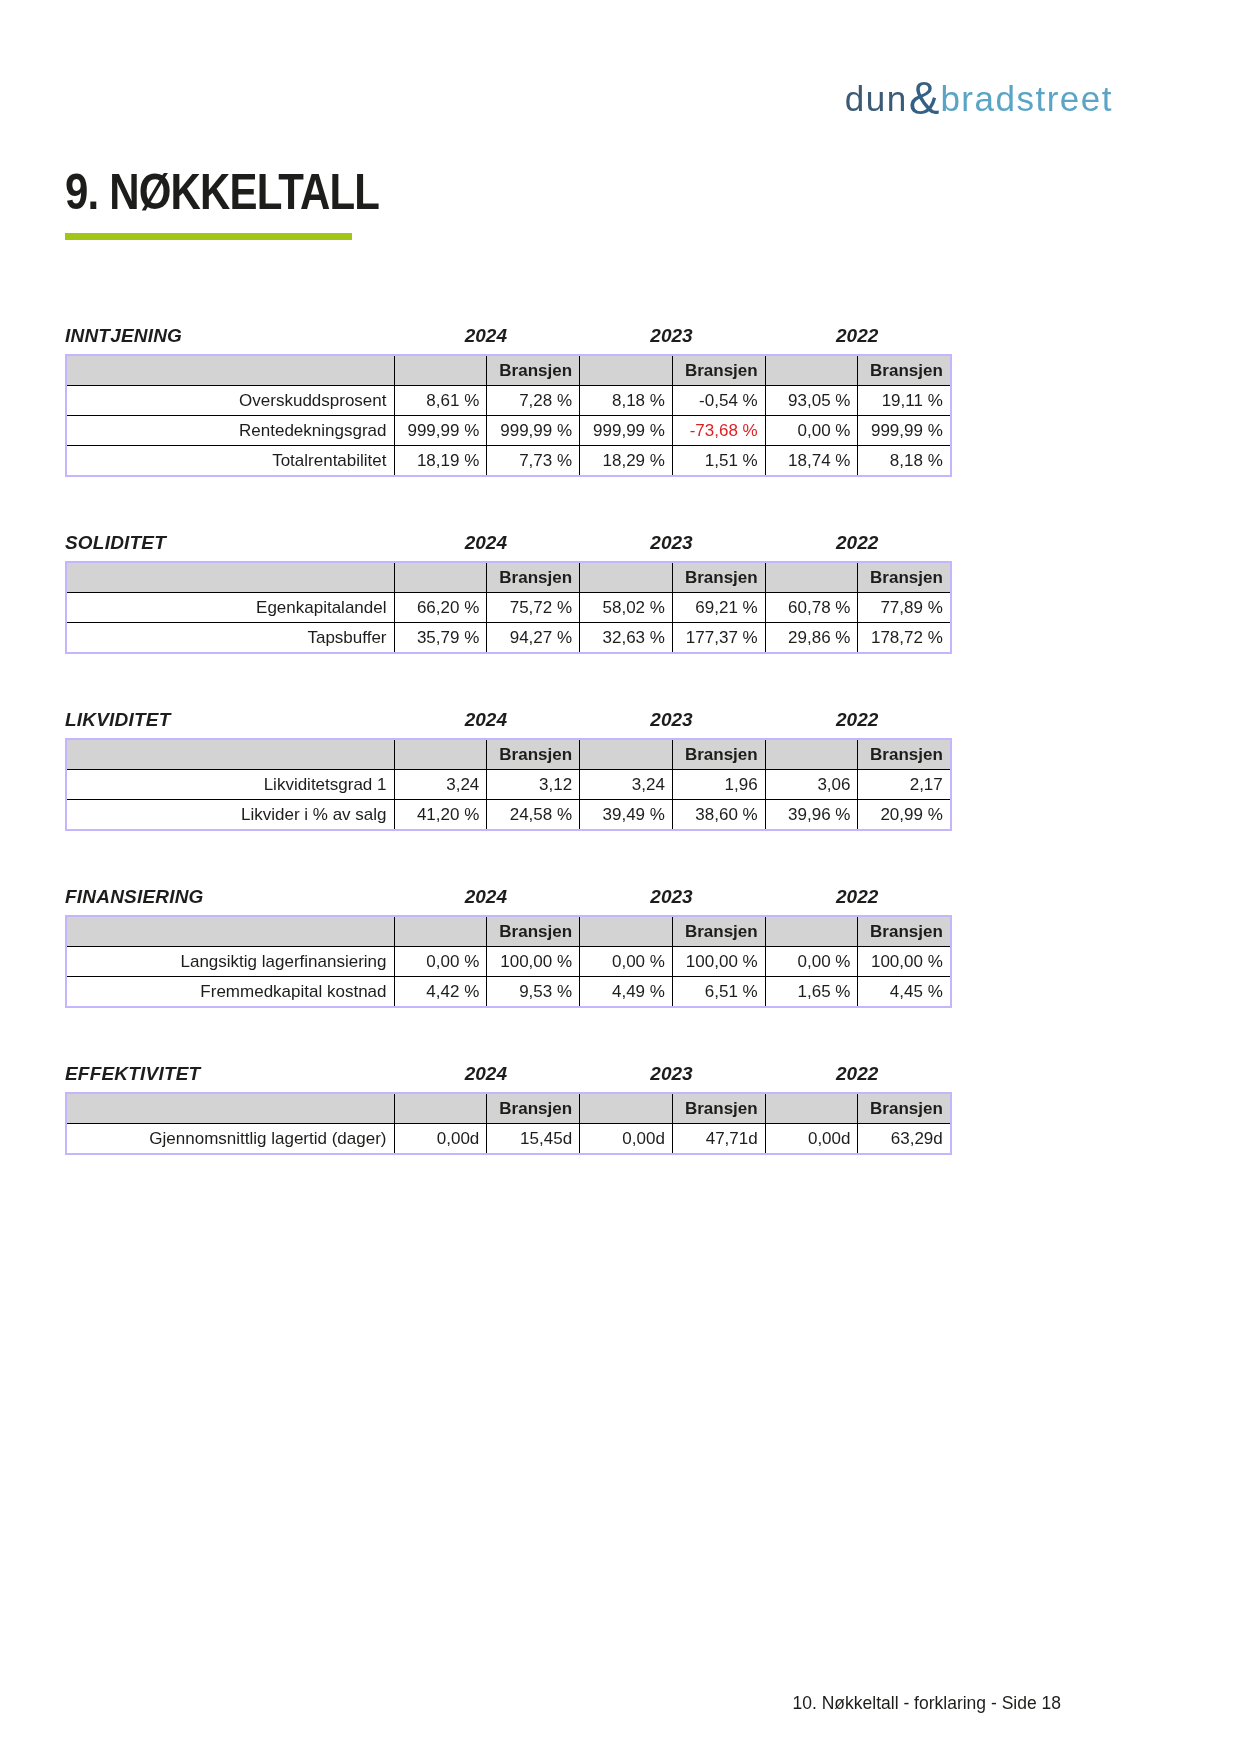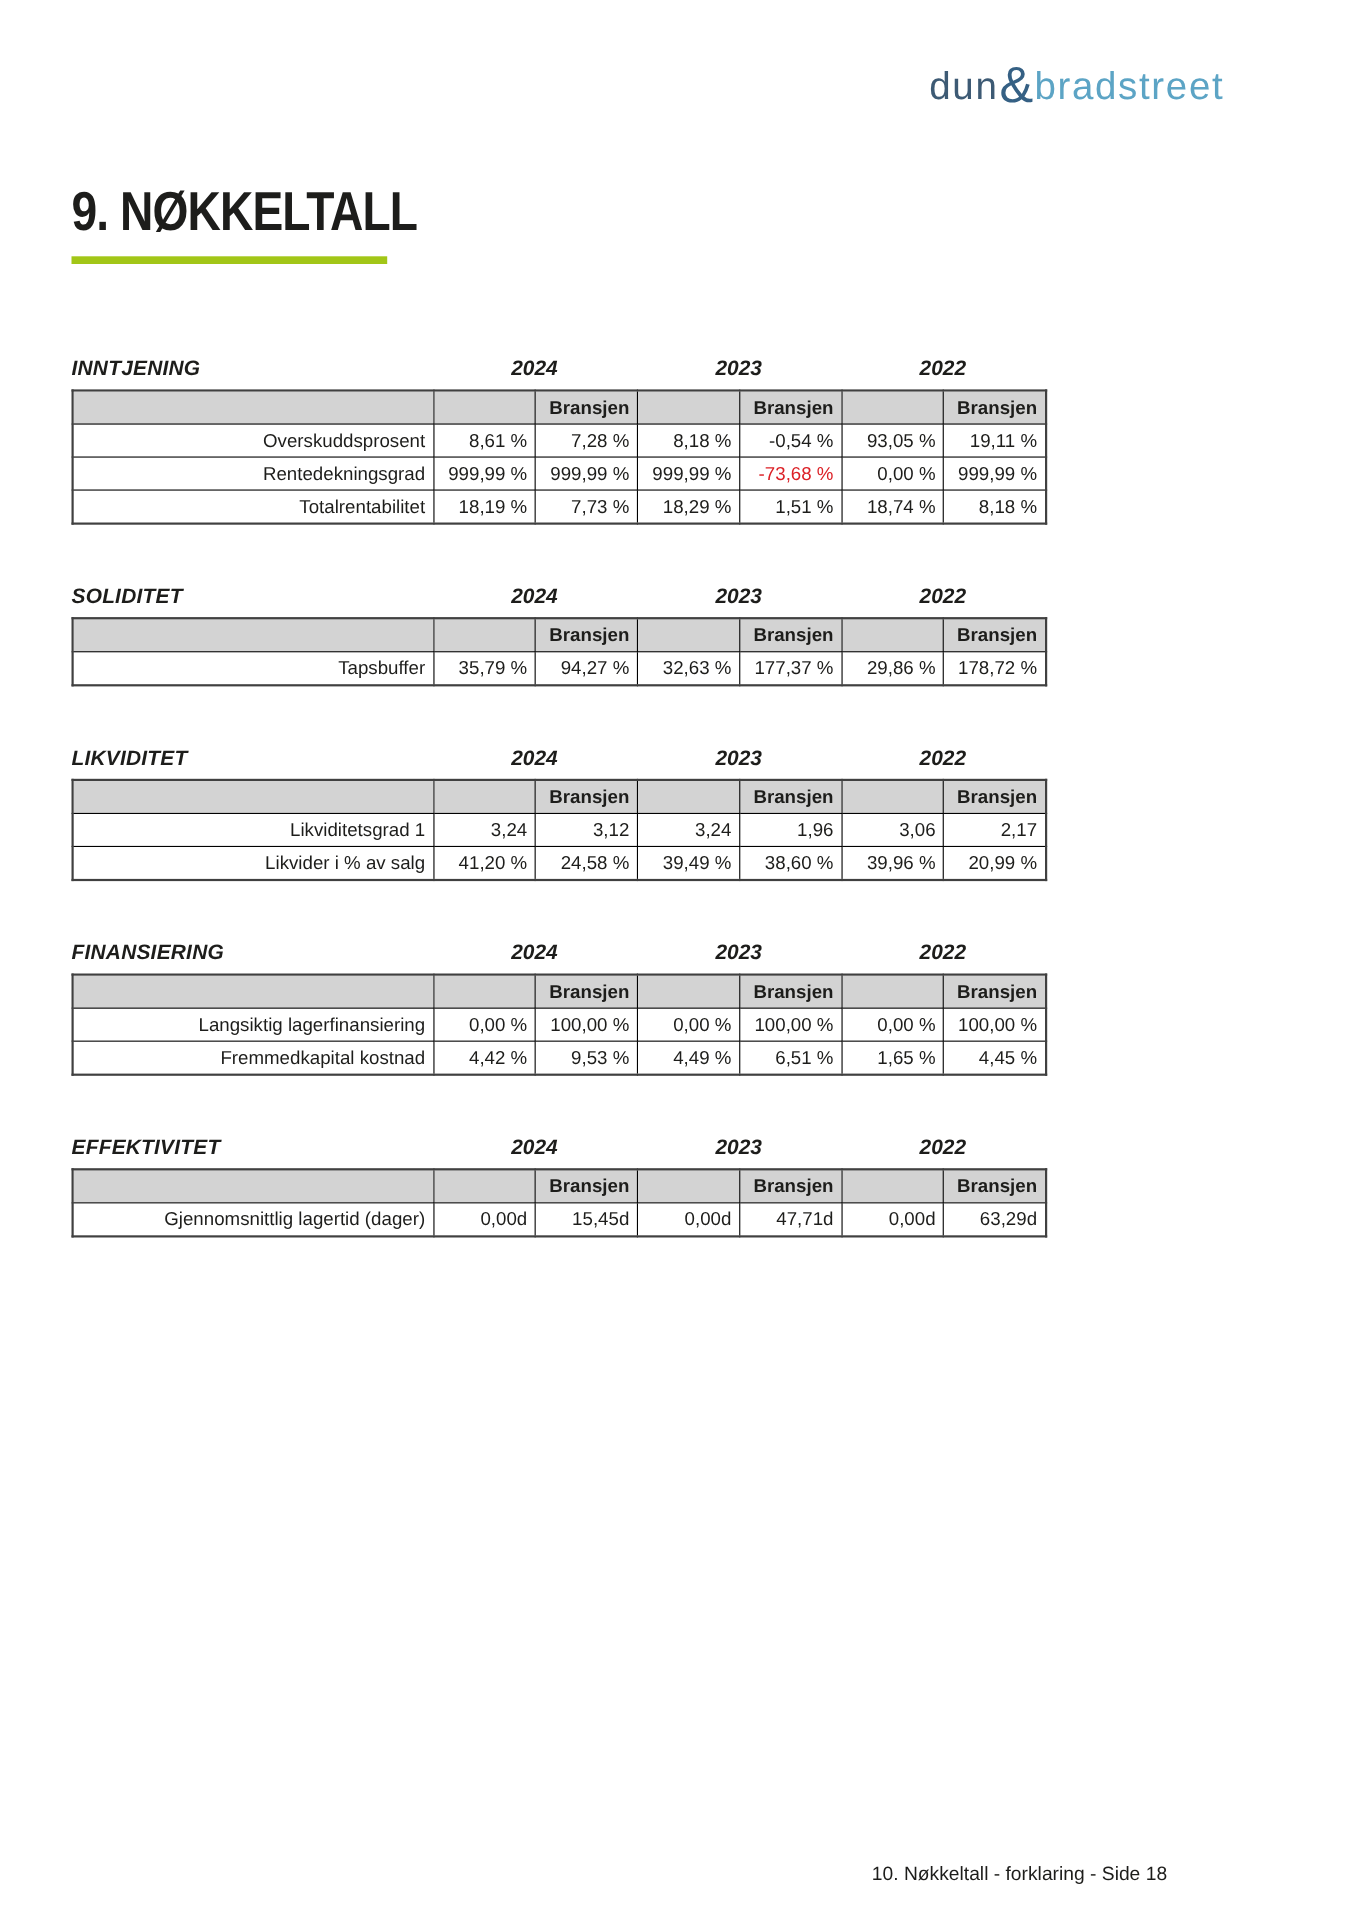--- a/index.html
+++ b/index.html
@@ -9,21 +9,21 @@
     width: 1241px;
     height: 1754px;
     margin: 0 auto;
     background: #ffffff;
     overflow: hidden;
   }
 
   
   .logo {
     position: absolute;
-    top: 51px;
+    top: 72px;
     right: 128px;
     display: flex;
     align-items: baseline;
     white-space: nowrap;
     font-weight: 400;
   }
   .logo .dun { font-size: 35px; letter-spacing: 1.5px; color: var(--logo-dark, #3d5a74); }
   .logo .amp { font-size: 46px; line-height: 1; margin: 0 1px; color: var(--logo-amp, #356084); position: relative; top: 3px; }
   .logo .bradstreet { font-size: 35px; letter-spacing: 1.5px; color: var(--logo-light, #5ca4c5); }
 
@@ -55,21 +55,21 @@
   .section { margin-bottom: 55px; }
   .sec-header { display: flex; align-items: flex-end; margin-bottom: 7px; font-style: italic; }
   .sec-title { width: 328px; font-size: 19px; font-weight: bold; letter-spacing: 0.2px; }
   .year { width: 185.66px; text-align: center; font-size: 19px; font-weight: bold; }
 
   table.kpi-table {
     border-collapse: collapse;
     table-layout: fixed;
     width: 885px;
     font-size: 17px;
-    border: 2px solid #404040;
+    border: 2px solid #c4b5fd;
   }
   col.col-label { width: 328px; }
   col.col-val { width: 92.8px; }
   .kpi-table td {
     height: 29px;
     border: 1px solid #000;
     border-top-width: 1.5px;
     border-bottom-width: 1.5px;
     padding: 0 7px 0 5px;
     overflow: hidden;
@@ -187,20 +187,29 @@
             <tr class="head">
               <td class="label"></td>
               <td class="val"></td>
               <td class="val">Bransjen</td>
               <td class="val"></td>
               <td class="val">Bransjen</td>
               <td class="val"></td>
               <td class="val">Bransjen</td>
             </tr>
             <tr>
+              <td class="label">Egenkapitalandel</td>
+              <td class="val">66,20 %</td>
+              <td class="val">75,72 %</td>
+              <td class="val">58,02 %</td>
+              <td class="val">69,21 %</td>
+              <td class="val">60,78 %</td>
+              <td class="val">77,89 %</td>
+            </tr>
+            <tr>
               <td class="label">Tapsbuffer</td>
               <td class="val">35,79 %</td>
               <td class="val">94,27 %</td>
               <td class="val">32,63 %</td>
               <td class="val">177,37 %</td>
               <td class="val">29,86 %</td>
               <td class="val">178,72 %</td>
             </tr>
           </tbody>
         </table>

